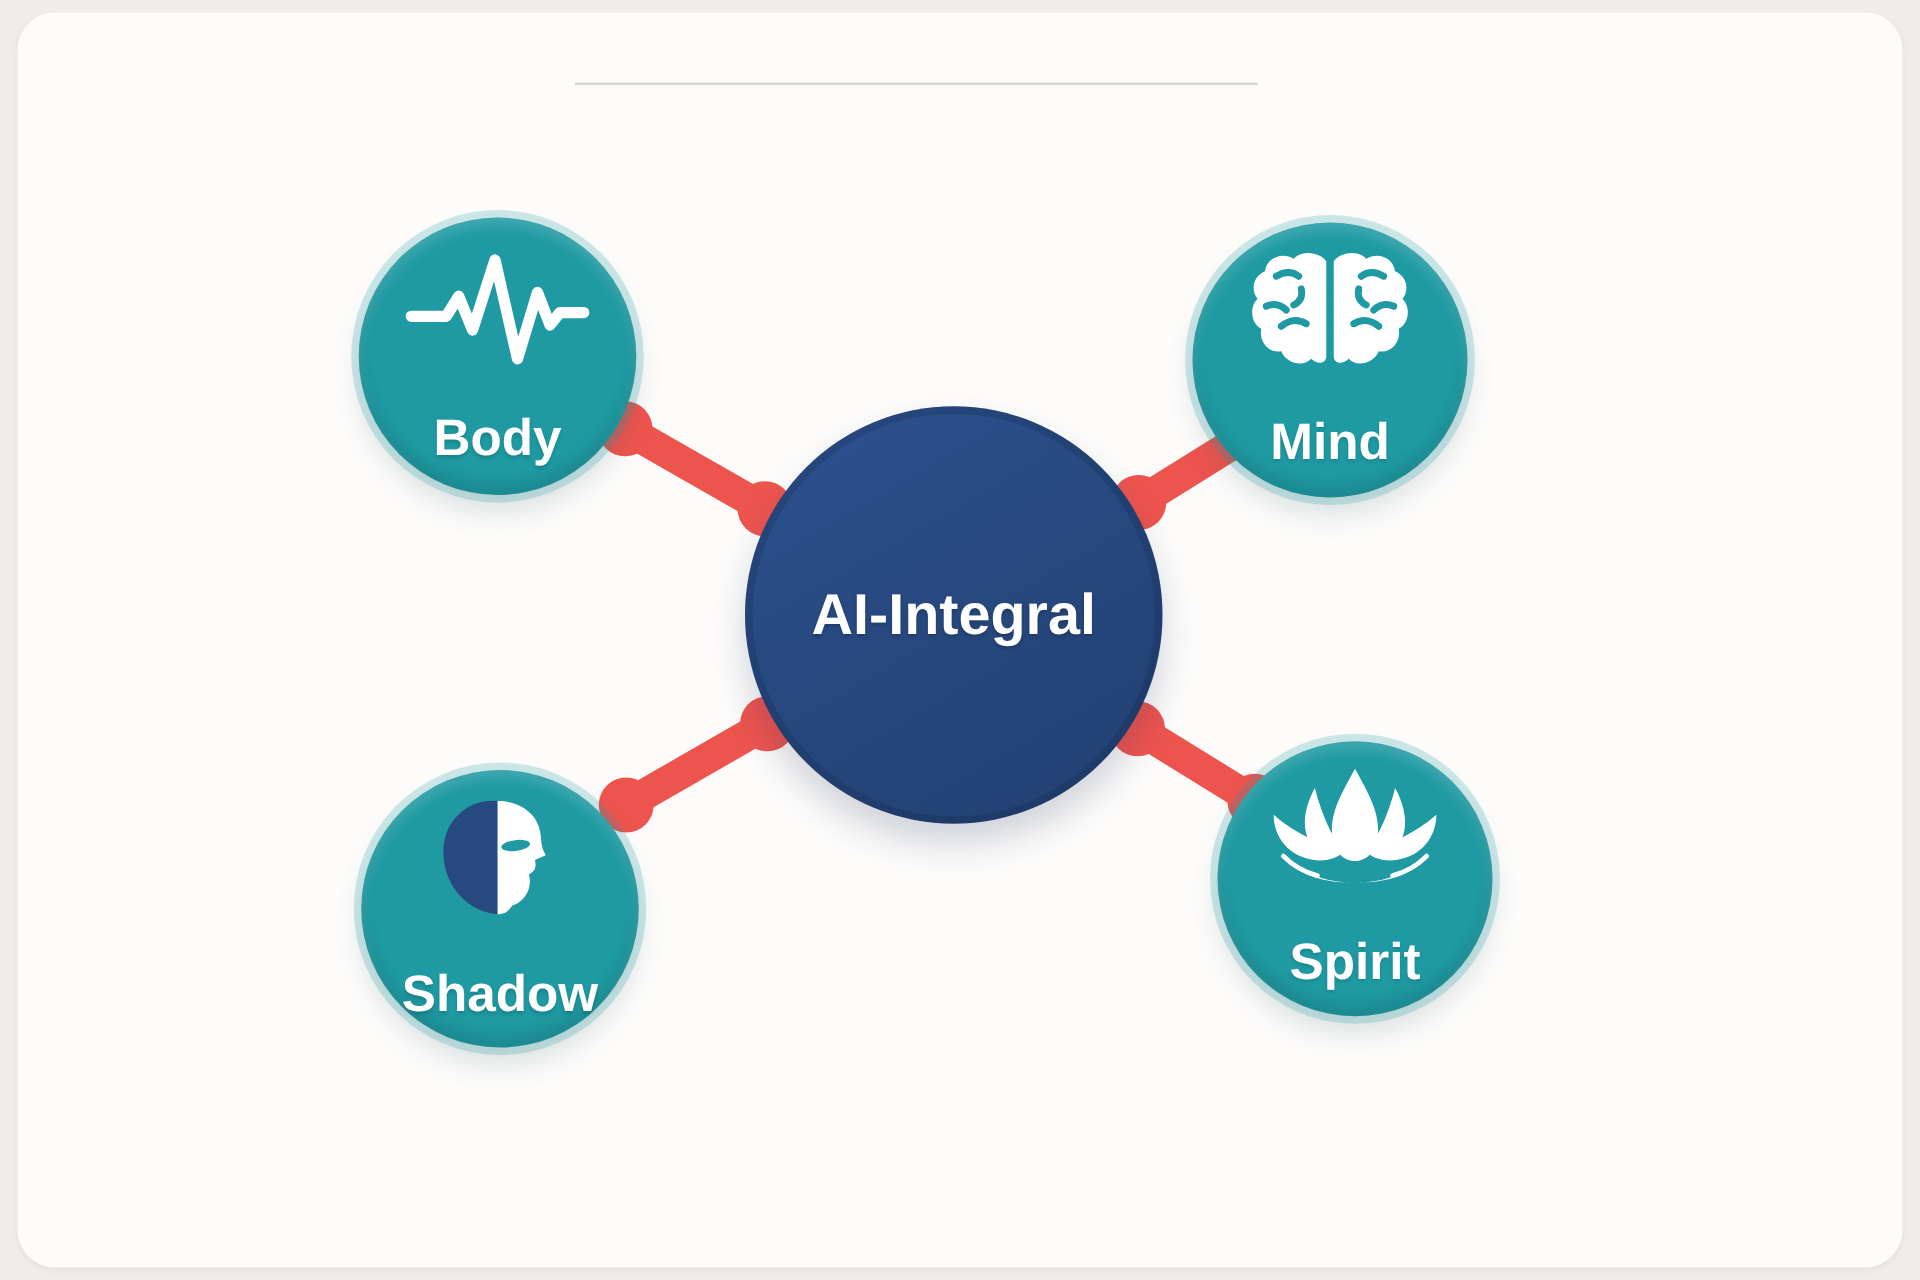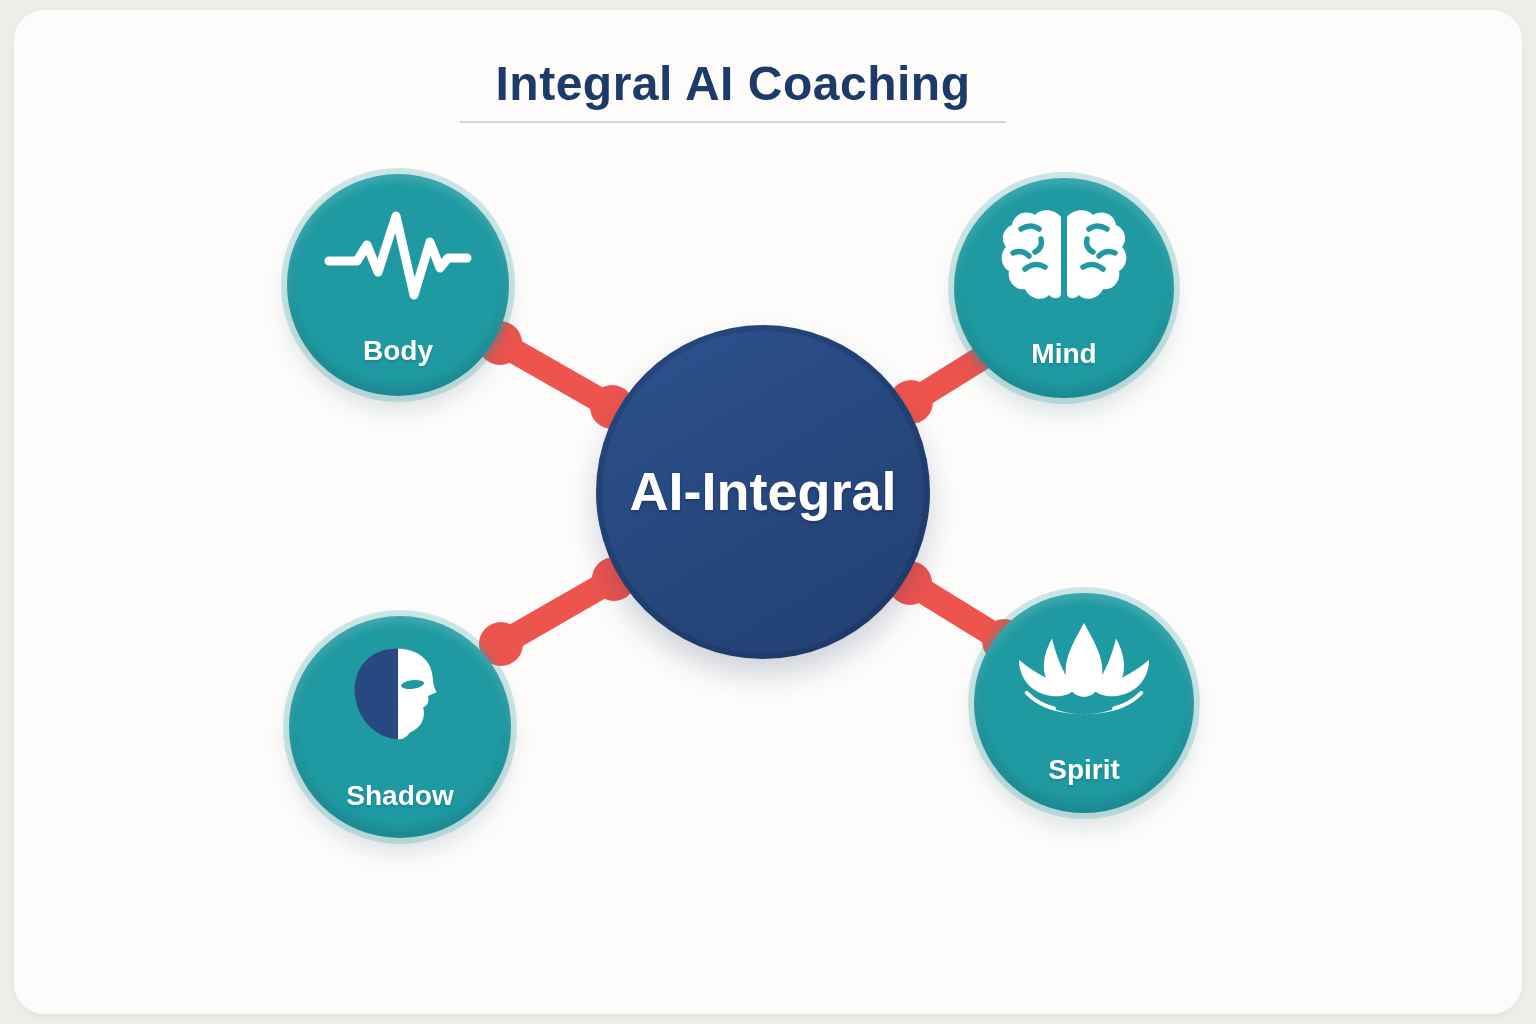--- a/index.html
+++ b/index.html
@@ -47,40 +47,39 @@
     background:linear-gradient(150deg,#2d5290 0%,#27497f 45%,#223f71 100%);
     box-shadow:
       inset 0 0 0 6px rgba(10,25,55,0.18),
       0 16px 28px rgba(30,50,90,0.20);
   }
   .node-label{
     color:#ffffff;font-weight:700;
     text-shadow:0 2px 3px rgba(0,0,0,0.15);
     margin-top:10px;
   }
-  .node.teal .node-label{font-size:28px;margin-top:31px;}
+  .node.teal .node-label{font-size:41px;margin-top:31px;}
   .center-text{
-    color:#ffffff;font-weight:700;font-size:54px;line-height:1.33;
+    color:#ffffff;font-weight:700;font-size:46px;line-height:1.33;
     text-align:center;text-shadow:0 2px 3px rgba(0,0,0,0.22);
   }
   .icon-box{display:flex;align-items:center;justify-content:center;}
   
   .node-body   {left:287px;top:174px;width:222px;height:222px;}
   .node-mind   {left:954px;top:178px;width:220px;height:220px;}
   .node-shadow {left:289px;top:616px;width:222px;height:222px;}
   .node-spirit {left:974px;top:593px;width:220px;height:220px;}
   .node-center {left:596px;top:325px;width:334px;height:334px;}
 </style>
 </head>
 <body>
 
 <div class="card"></div>
 
 <div class="title-wrap">
-  <h1 class="title">Integral AI Coaching</h1>
   <div class="title-underline"></div>
 </div>
 
 <svg class="connector-layer" width="1536" height="1024" viewBox="0 0 1536 1024">
   <g stroke="#ee544e" stroke-width="25" stroke-linecap="round" fill="#ee544e">
     <g>
       <line x1="500" y1="343" x2="612" y2="407"></line>
       <circle cx="500" cy="343" r="22" stroke="none"></circle>
       <circle cx="612" cy="407" r="22" stroke="none"></circle>
     </g>

